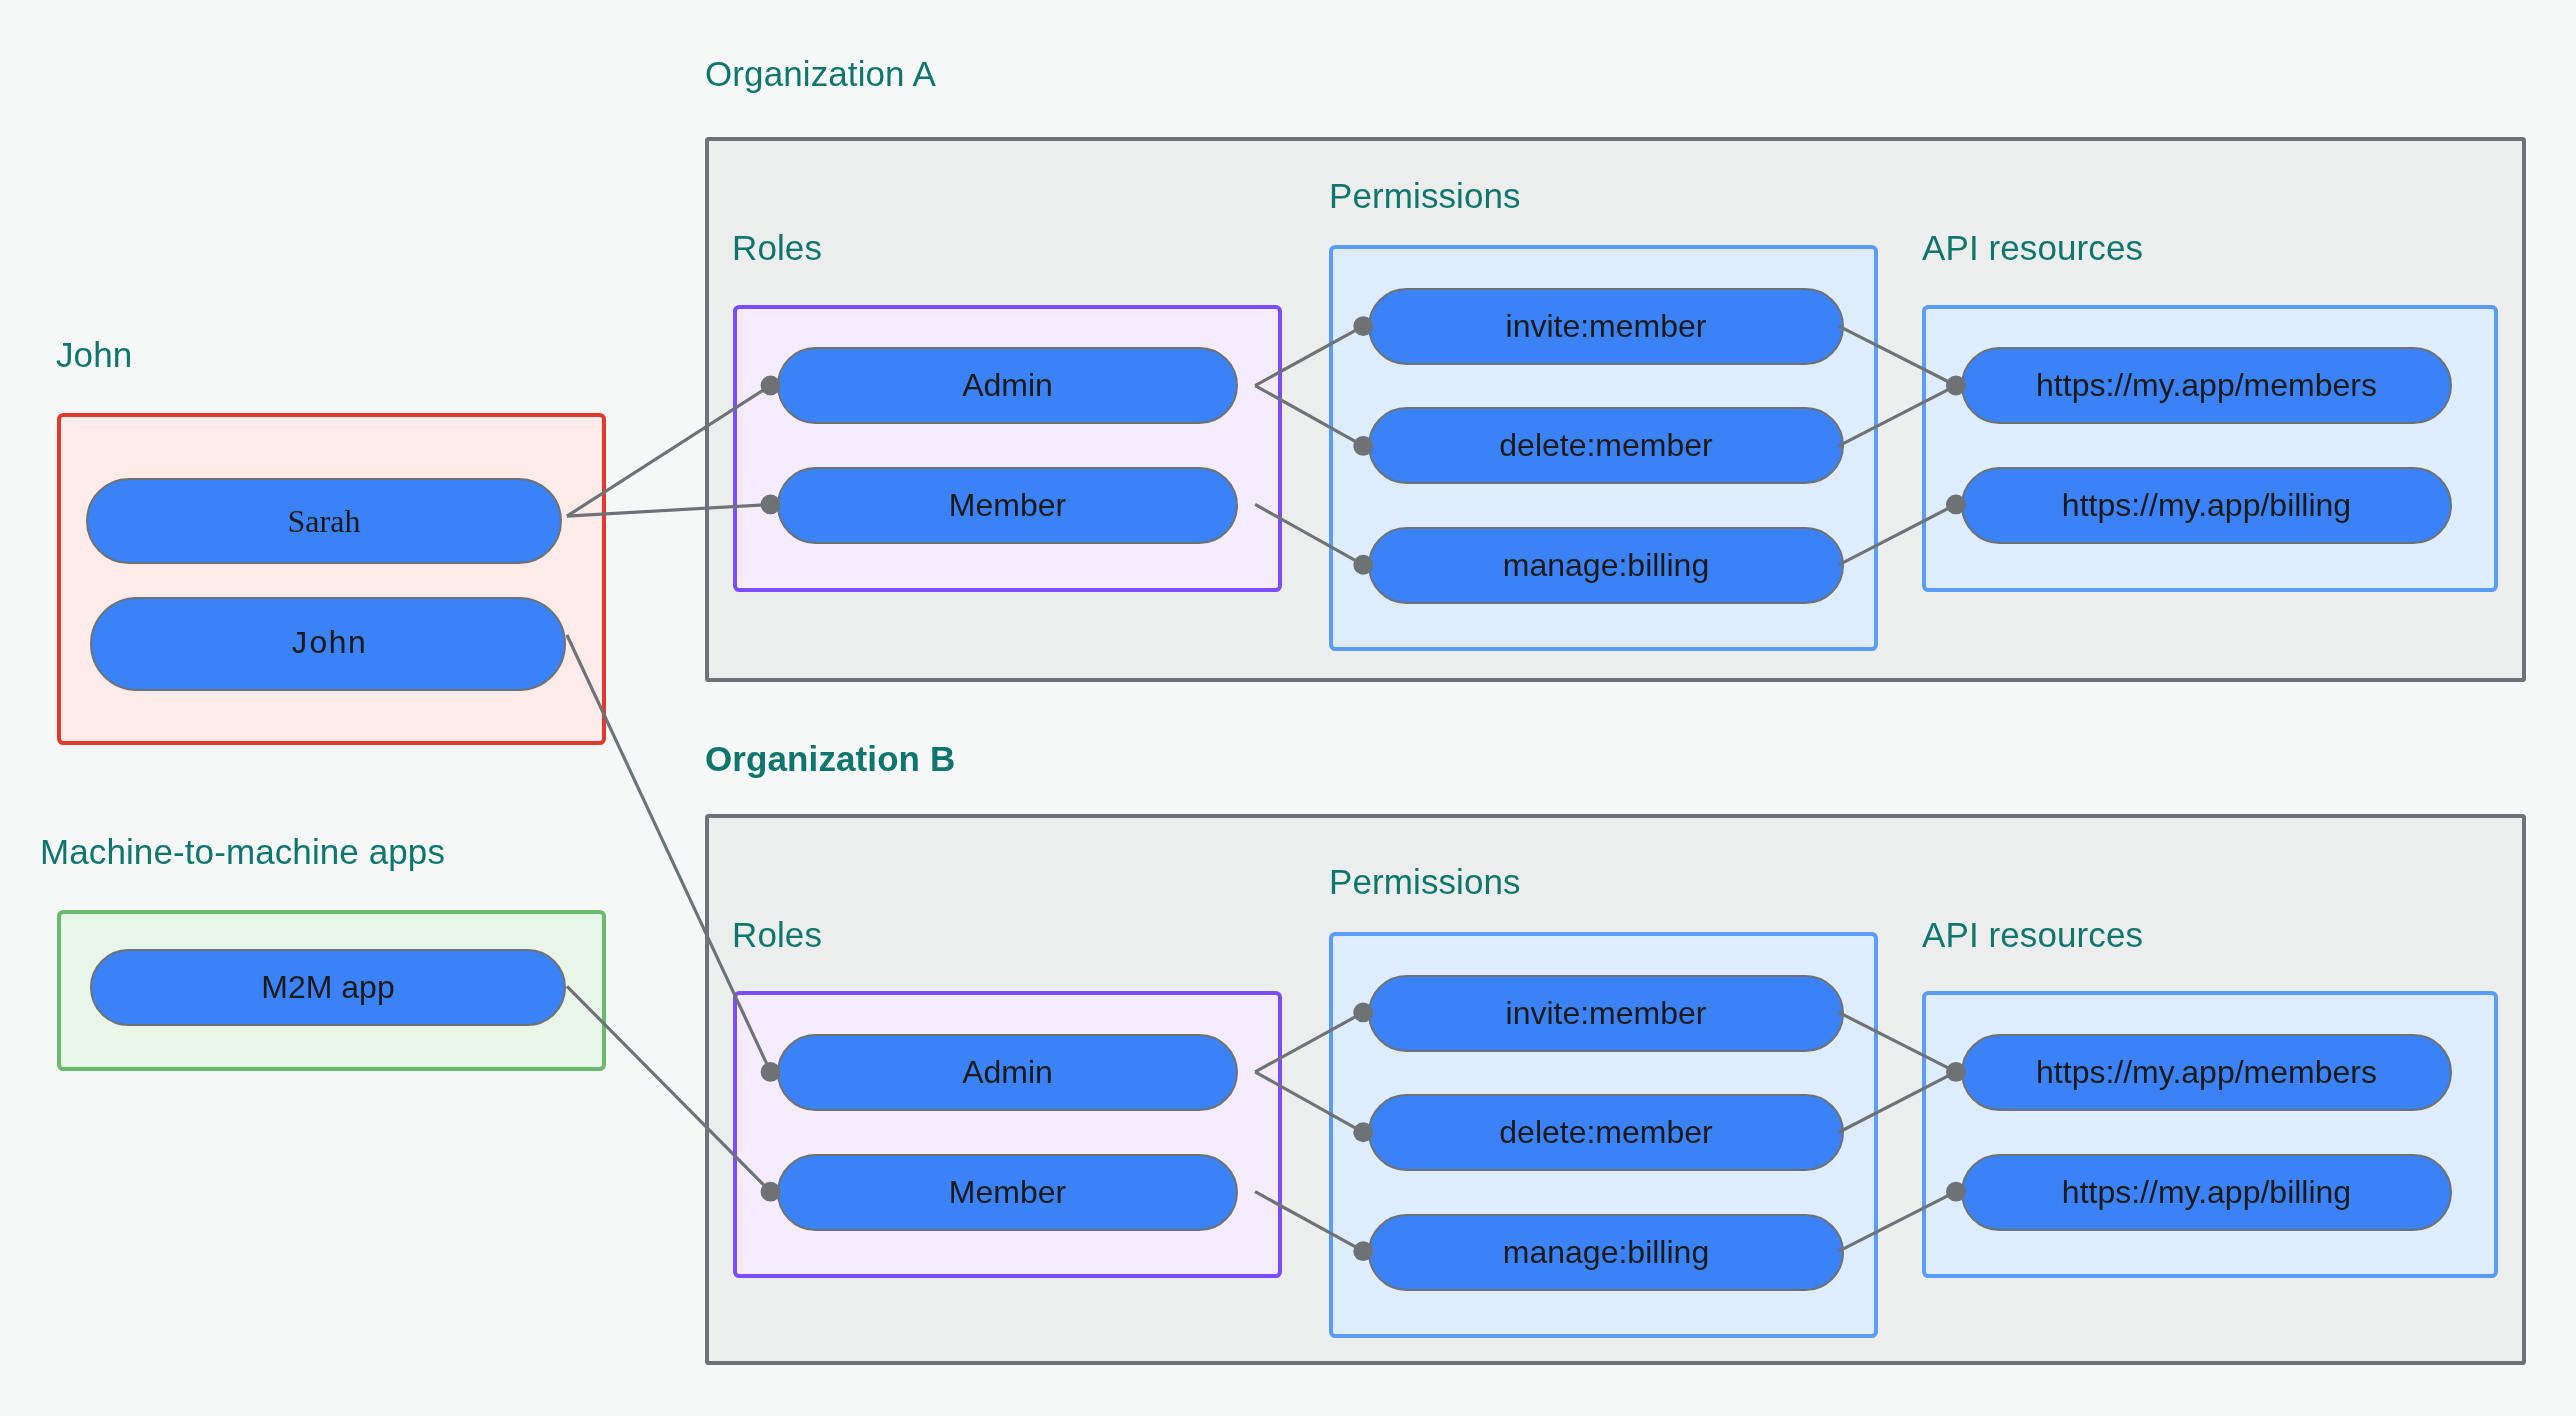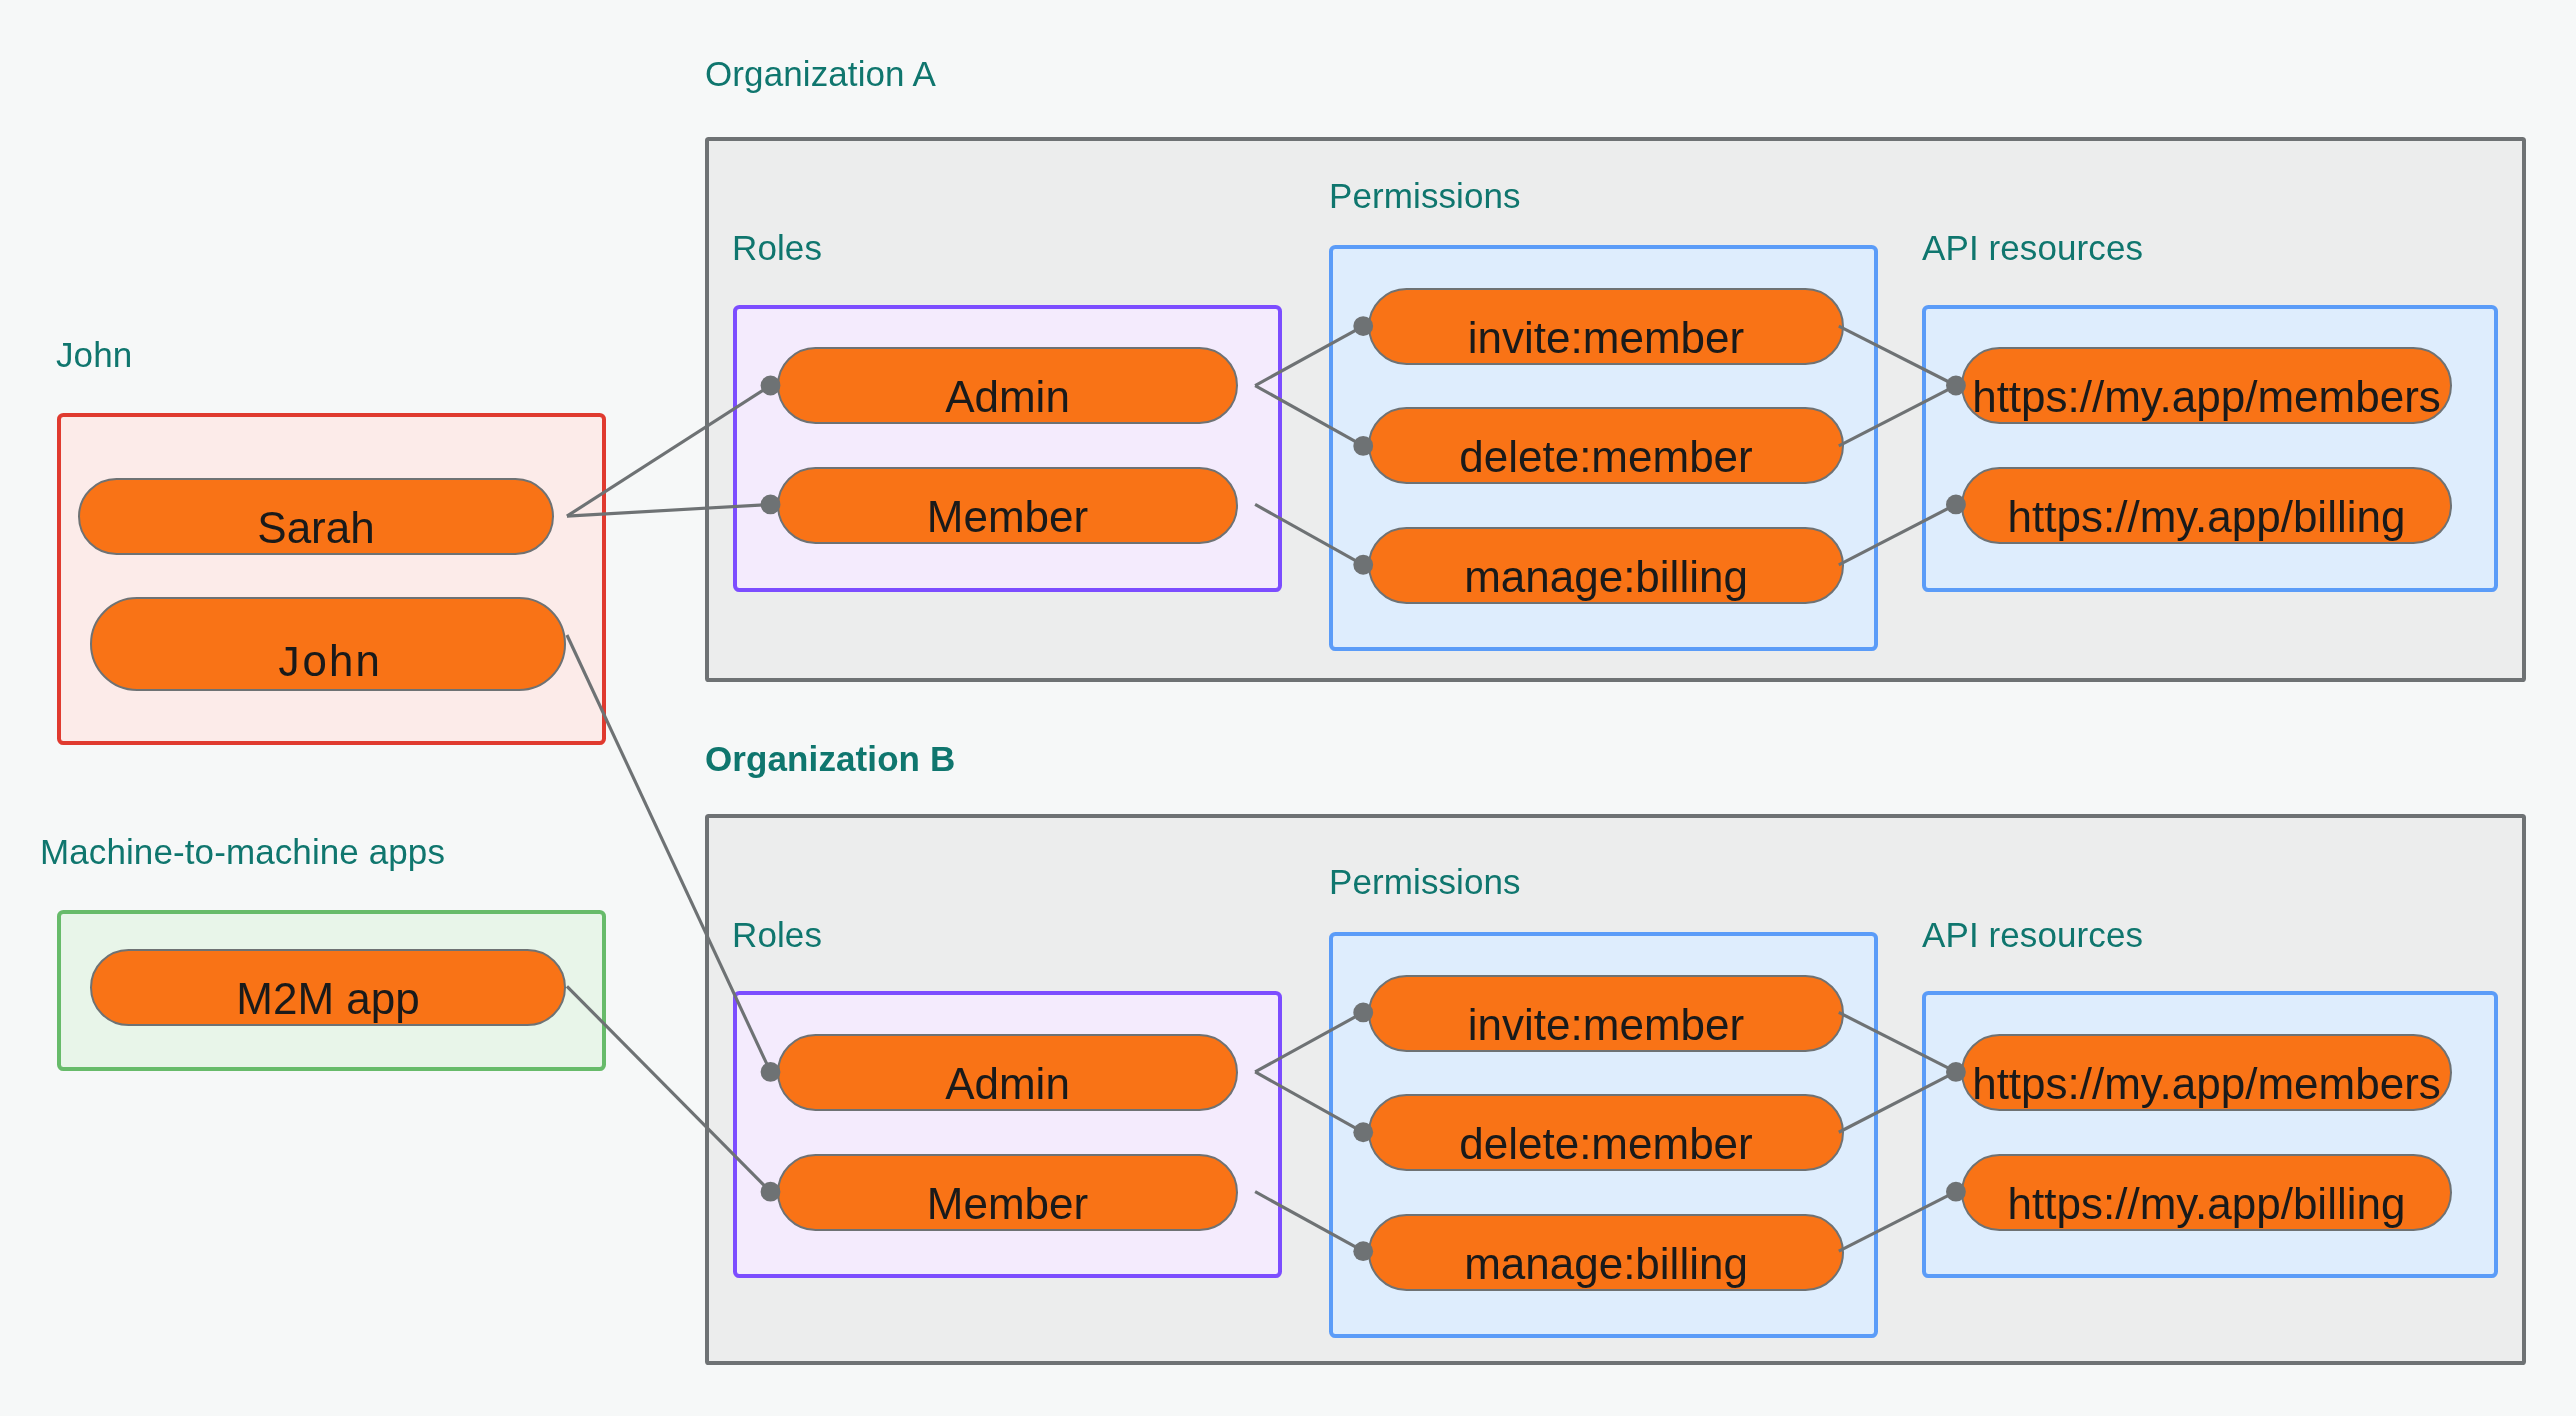--- a/index.html
+++ b/index.html
@@ -54,27 +54,27 @@
   .cat-roles {
     background: #F4EBFD;
     border: 4.5px solid #7C4DFF;
   }
   .cat-blue {
     background: #DEEDFD;
     border: 4.5px solid #5B9CF8;
   }
   .pill {
     position: absolute;
-    background: #f97316;
+    background: #3b82f6;
     border: 2.7px solid #6E7274;
     border-radius: 900px;
     display: flex;
-    align-items: flex-end;
+    align-items: center;
     justify-content: center;
-    font-size: 44px;
+    font-size: 32px;
     color: #1A1A1A;
     z-index: 4;
     box-sizing: border-box;
     white-space: nowrap;
   }
 </style>
 </head>
 <body>
 
 <div id="stage">
@@ -190,21 +190,21 @@
   <div class="cat-box cat-blue" style="left:1922px; top:991px; width:568px; height:279px;"></div>
   <div class="pill" style="left:1961px; top:1034px; width:491px; height:77px;">
     <span>https://my.app/members</span>
   </div>
   <div class="pill" style="left:1961px; top:1154px; width:491px; height:77px;">
     <span>https://my.app/billing</span>
   </div>
 
   <div class="grp-label" style="left:56px; top:335px;">John</div>
   <div class="cat-box cat-users" style="left:57px; top:413px; width:541px; height:324px;"></div>
-  <div class="pill" style="left:78px; top:478px; width:476px; height:77px;">
+  <div class="pill" style="left:86px; top:478px; width:476px; height:86px;font-family:Liberation Serif, serif;">
     <span>Sarah</span>
   </div>
   <div class="pill" style="left:90px; top:597px; width:476px; height:94px;font-family:Liberation Mono, monospace;">
     <span>John</span>
   </div>
 
   <div class="grp-label" style="left:40px; top:832px;">Machine-to-machine apps</div>
   <div class="cat-box cat-m2m" style="left:57px; top:910px; width:541px; height:153px;"></div>
   <div class="pill" style="left:90px; top:949px; width:476px; height:77px;">
     <span>M2M app</span>

